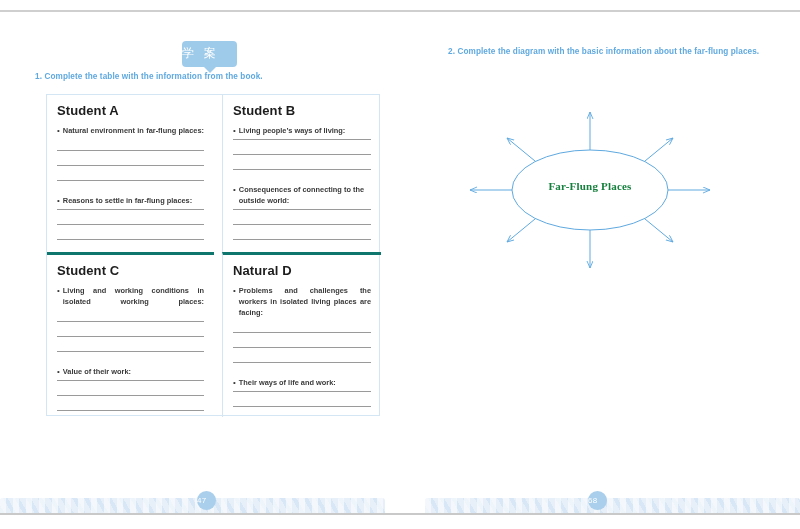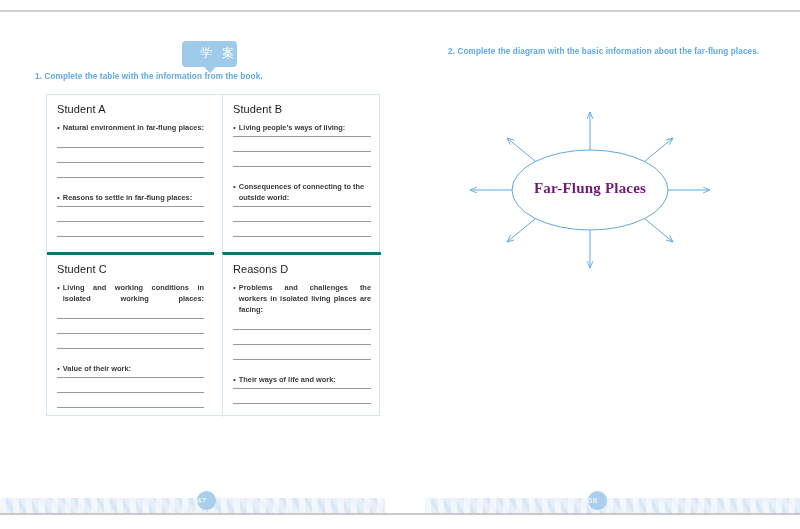--- a/index.html
+++ b/index.html
@@ -65,21 +65,21 @@
   
   .badge-wrap {
     position: absolute;
     left: 182px; top: 41px;
     width: 55px;
   }
   .badge {
     background: #9fcbeb;
     color: #ffffff;
     border-radius: 4px;
-    text-align: right;
+    text-align: left;
     font-size: 12px;
     letter-spacing: 3px;
     padding: 4px 0 5px 0;
     font-family: "DejaVu Sans", sans-serif;
   }
   .badge-tail {
     width: 0; height: 0;
     margin: 0 auto;
     border-left: 6px solid transparent;
     border-right: 6px solid transparent;
@@ -113,22 +113,22 @@
   .cell {
     box-sizing: border-box;
     padding: 8px 10px 0 10px;
     position: relative;
     overflow: hidden;
   }
   .cell.col2 { border-left: 1px solid #d4e6f4; margin-left: 8px; }
   .cell.row2 { border-top: 3px solid #0f766e; }
 
   .cell-title {
-    font-size: 11px;
-    font-weight: normal;
+    font-size: 13px;
+    font-weight: bold;
     color: #1d1d1d;
     margin-bottom: 7px;
     letter-spacing: .1px;
   }
   .prompt {
     font-size: 7.4px;
     color: #3a3a3a;
     line-height: 11px;
     margin: 0 0 3px 0;
     display: flex;
@@ -157,24 +157,24 @@
   .diagram {
     position: absolute;
     left: 460px; top: 100px;
     width: 260px; height: 180px;
   }
   .diagram-label {
     position: absolute;
     left: 0; top: 80px;
     width: 260px;
     text-align: center;
-    color: #701a75;
+    color: #15803d;
     font-family: "Liberation Serif", serif;
     font-weight: bold;
-    font-size: 15px;
+    font-size: 11px;
     letter-spacing: .2px;
     pointer-events: none;
   }
 </style>
 </head>
 <body>
 
 <div class="spread-top-rule"></div>
 <div class="spread-bottom-rule"></div>
 
@@ -248,21 +248,21 @@
       <span class="txt">Value of their work:</span>
     </div>
     <div class="rules">
       <div class="rule"></div>
       <div class="rule"></div>
       <div class="rule"></div>
     </div>
   </div>
 
   <div class="cell col2 row2">
-    <div class="cell-title">Reasons D</div>
+    <div class="cell-title">Natural D</div>
     <div class="prompt justify">
       <span class="bullet">•</span>
       <span class="txt">Problems and challenges the workers in isolated living places are facing:</span>
     </div>
     <div class="rules">
       <div class="rule"></div>
       <div class="rule"></div>
       <div class="rule"></div>
     </div>
     <div class="prompt">

